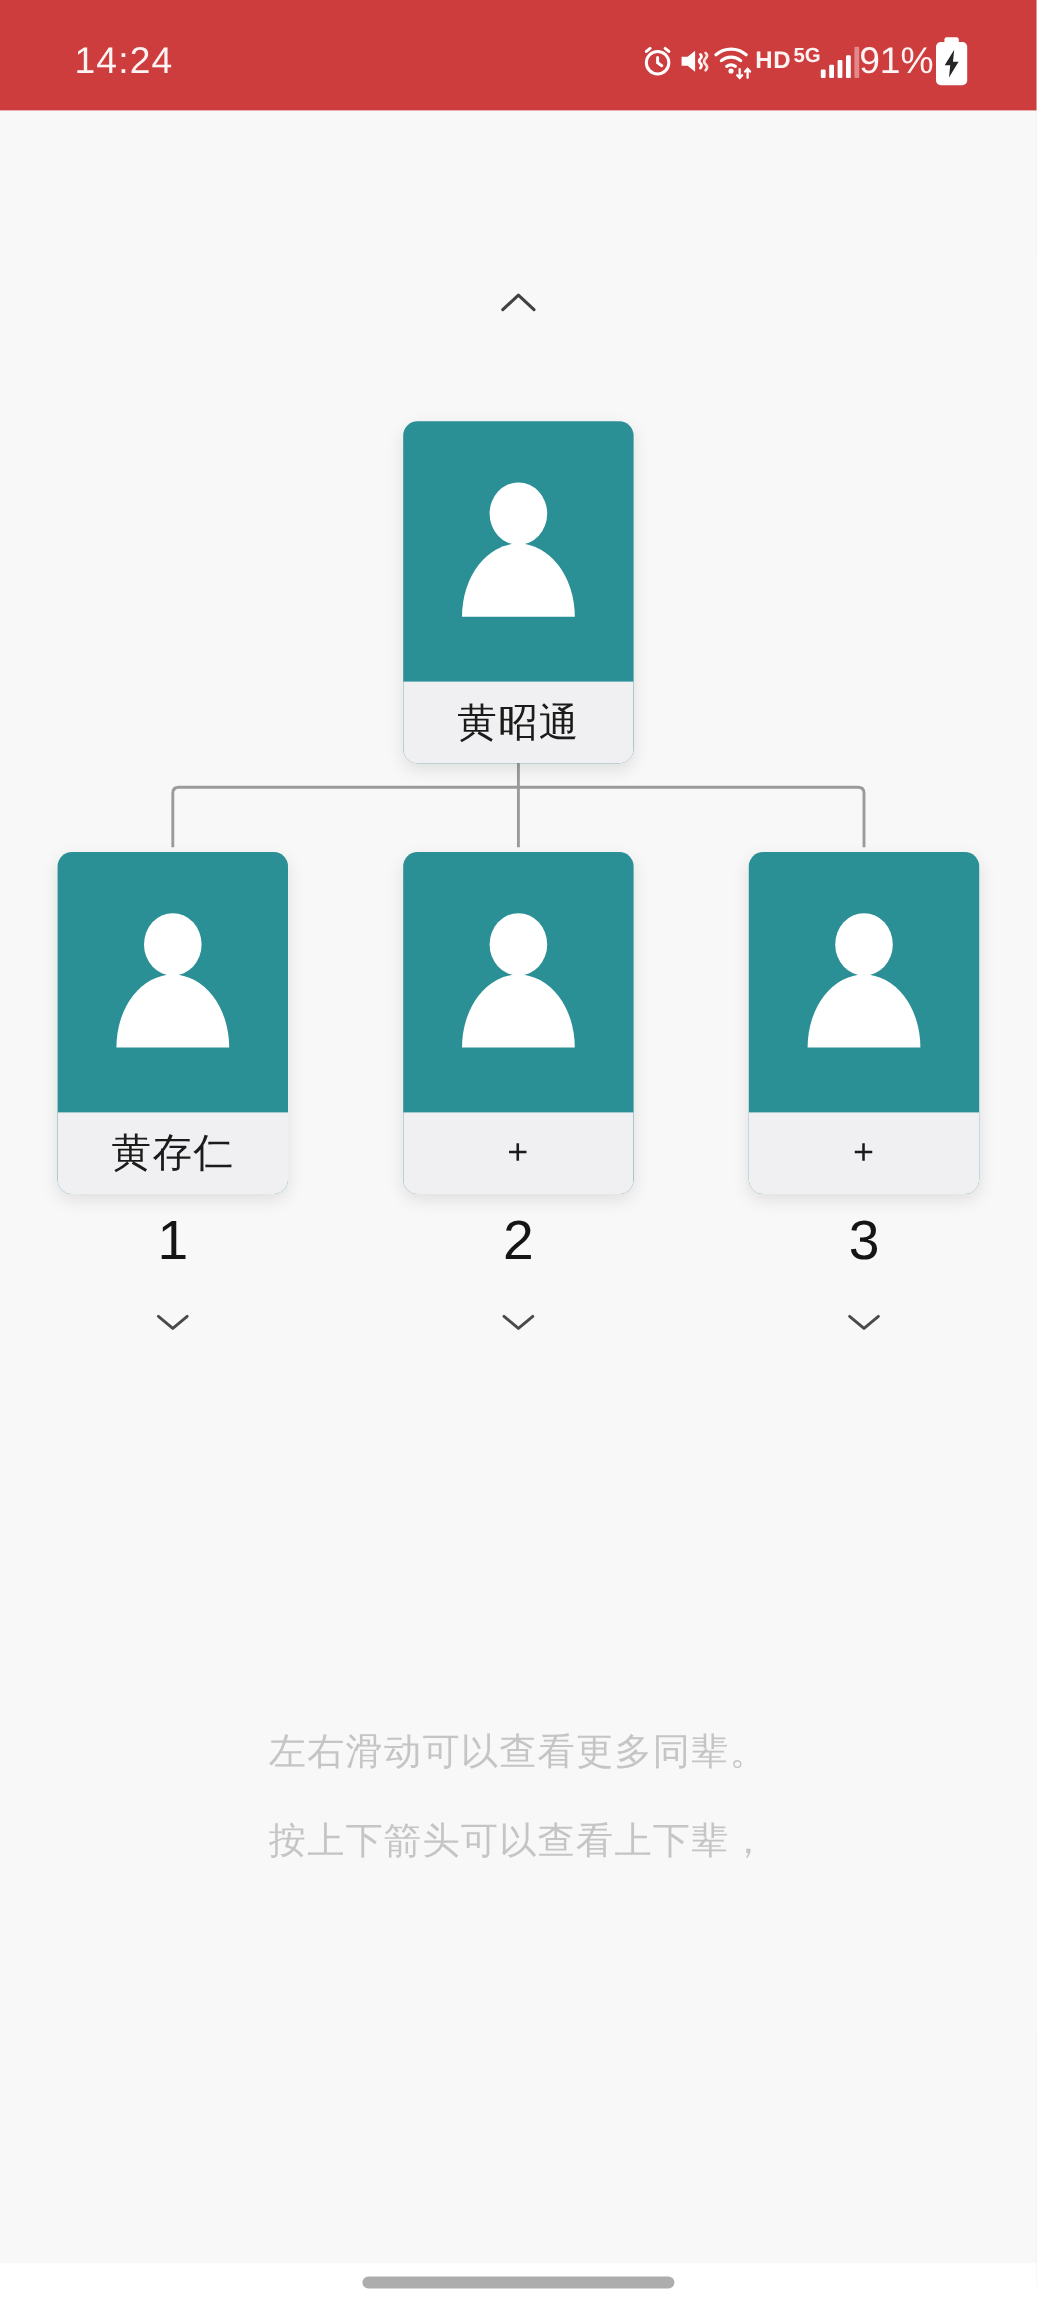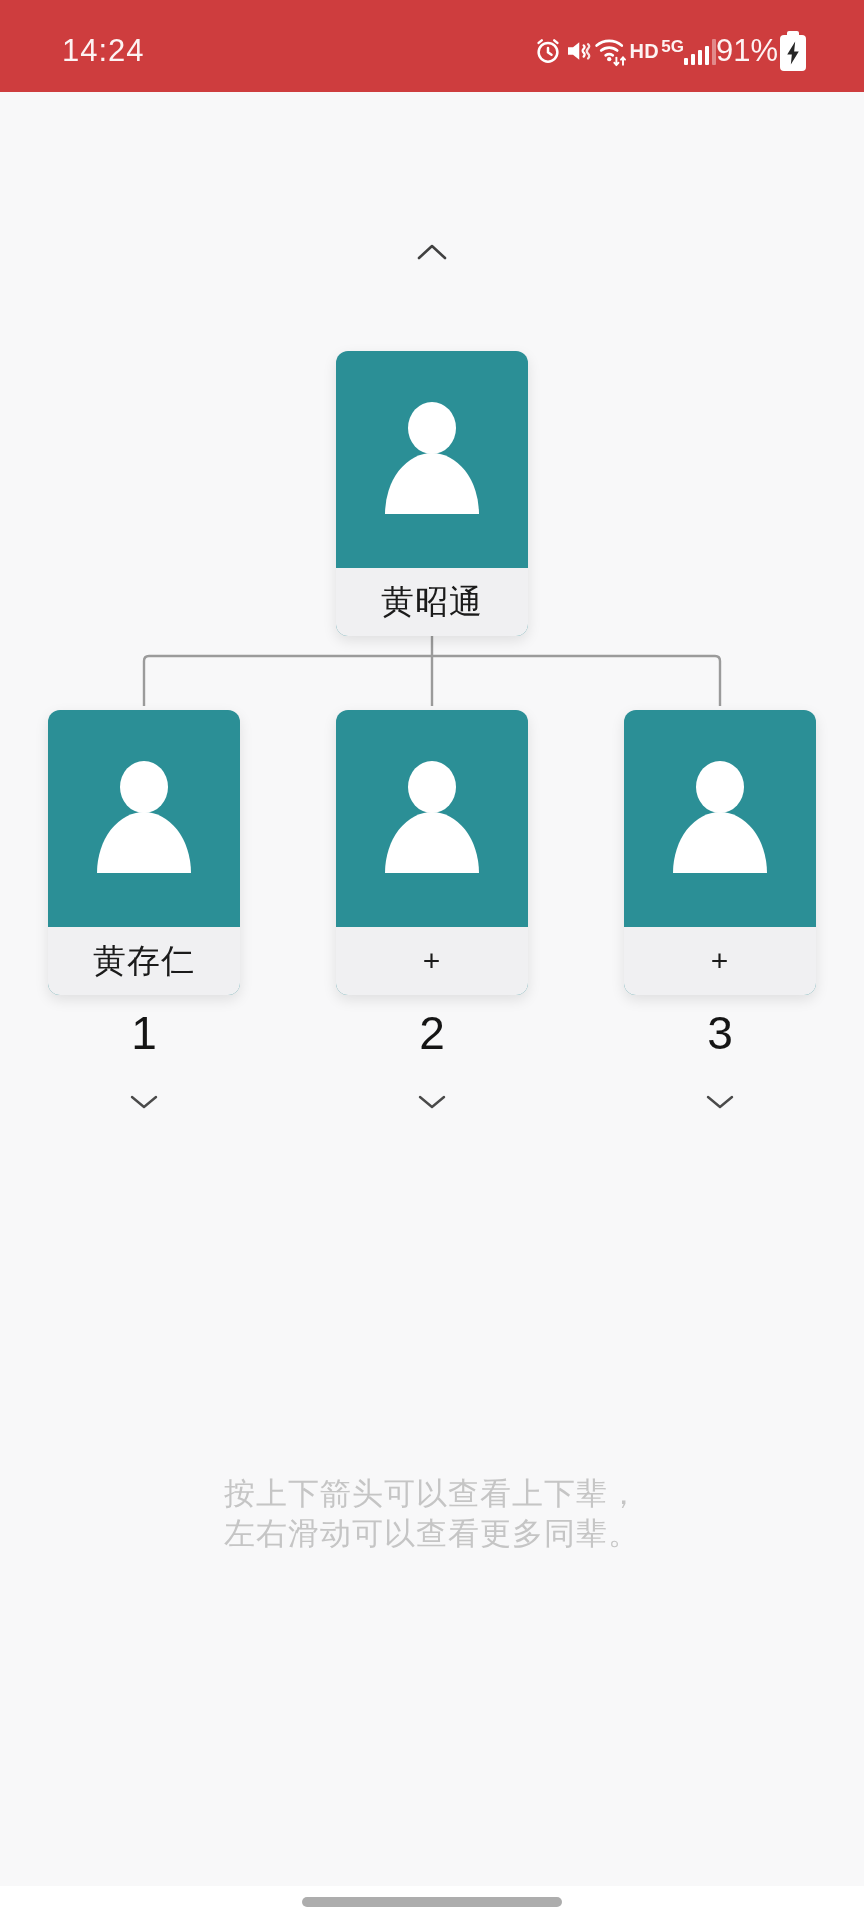--- a/index.html
+++ b/index.html
@@ -241,20 +241,20 @@
       <path d="M3 3l12 10L27 3" stroke="#4a4a4a" stroke-width="2.4" fill="none" stroke-linecap="round" stroke-linejoin="round"></path>
     </svg>
   </div>
   <div class="down-hint" style="left:692px;">
     <svg width="30" height="16" viewBox="0 0 30 16">
       <path d="M3 3l12 10L27 3" stroke="#4a4a4a" stroke-width="2.4" fill="none" stroke-linecap="round" stroke-linejoin="round"></path>
     </svg>
   </div>
 
   <div class="tip">
+    <div class="tip-line">左右滑动可以查看更多同辈。</div>
     <div class="tip-line first">按上下箭头可以查看上下辈，</div>
-    <div class="tip-line">左右滑动可以查看更多同辈。</div>
   </div>
 
   <div class="bottom-strip"></div>
   <div class="home-indicator"></div>
 
 </div>
 
 </body></html>

